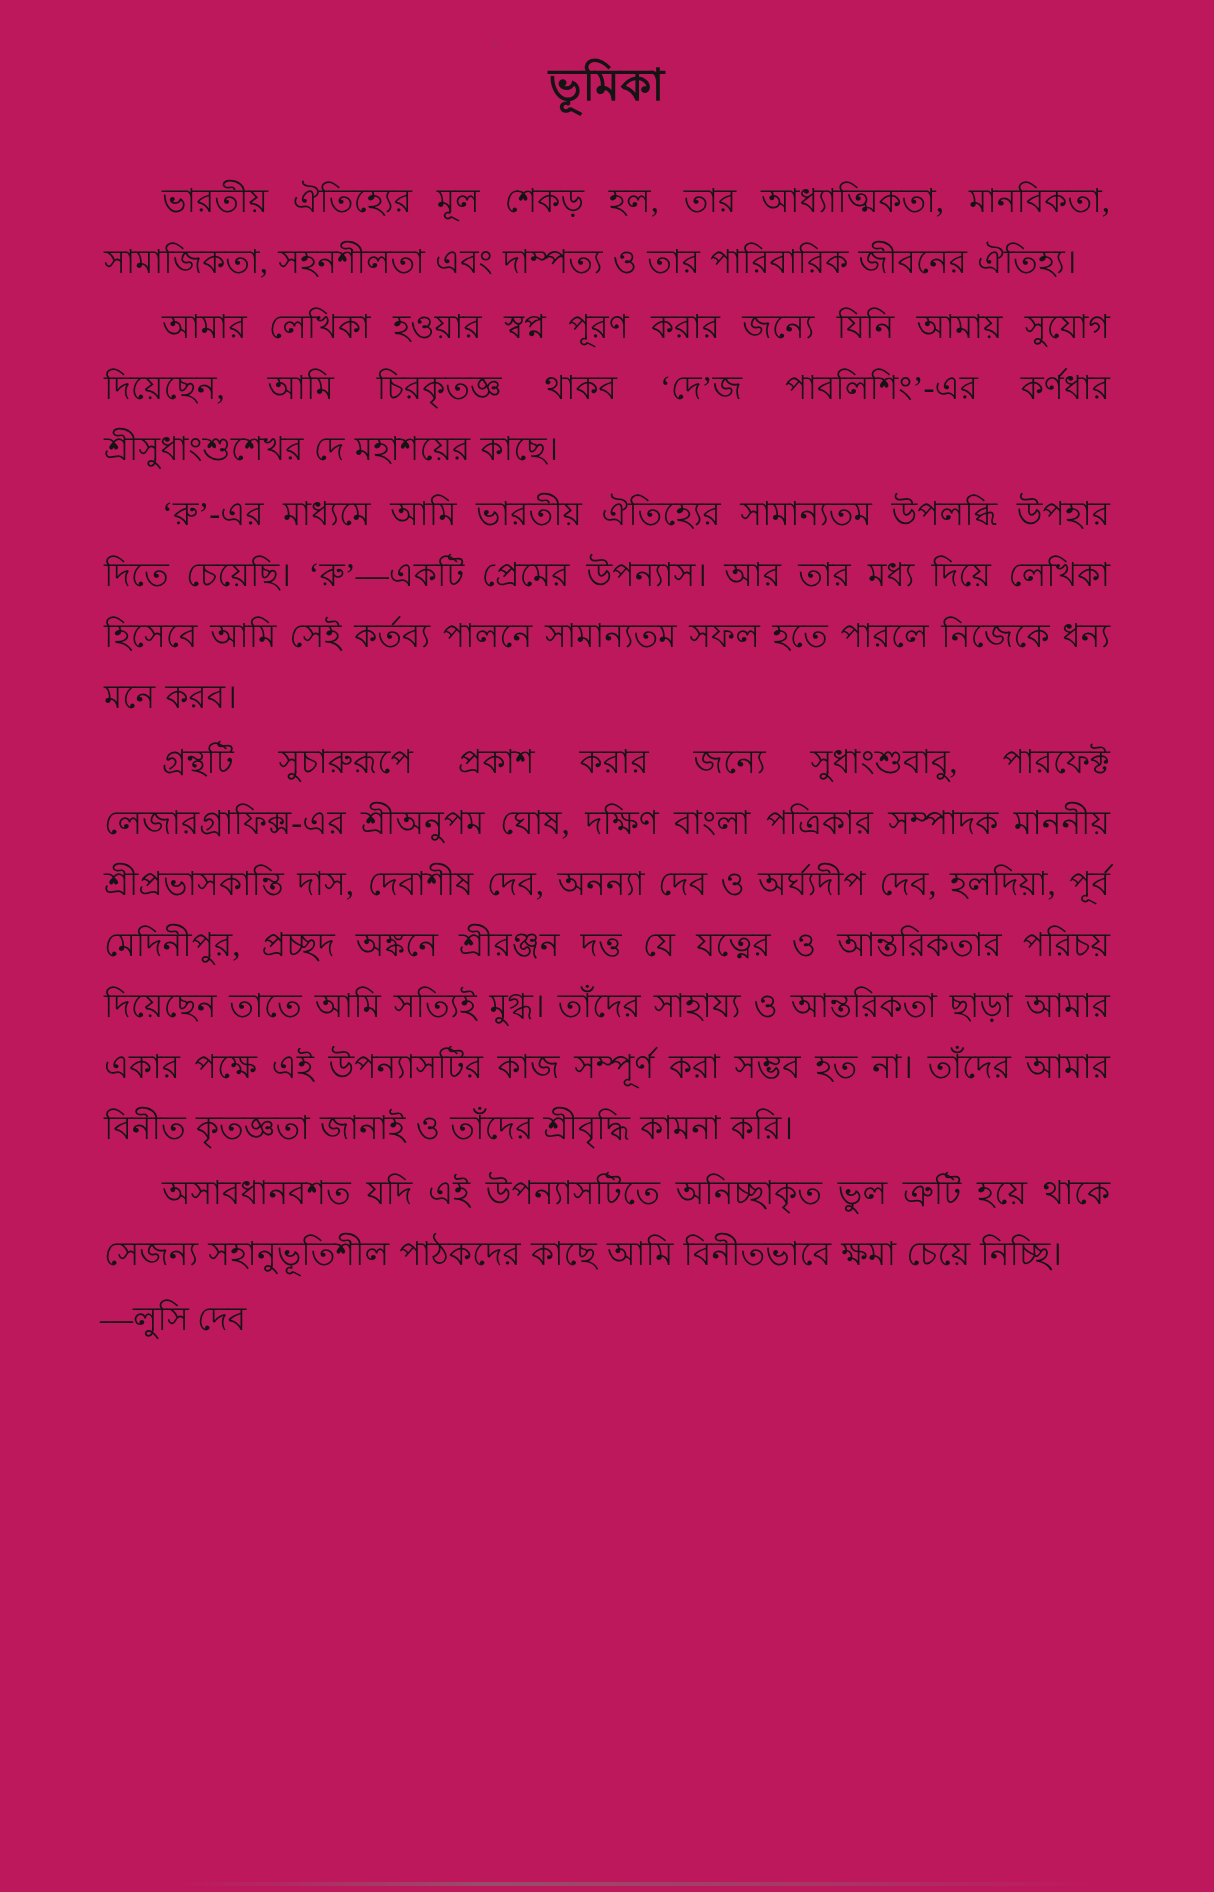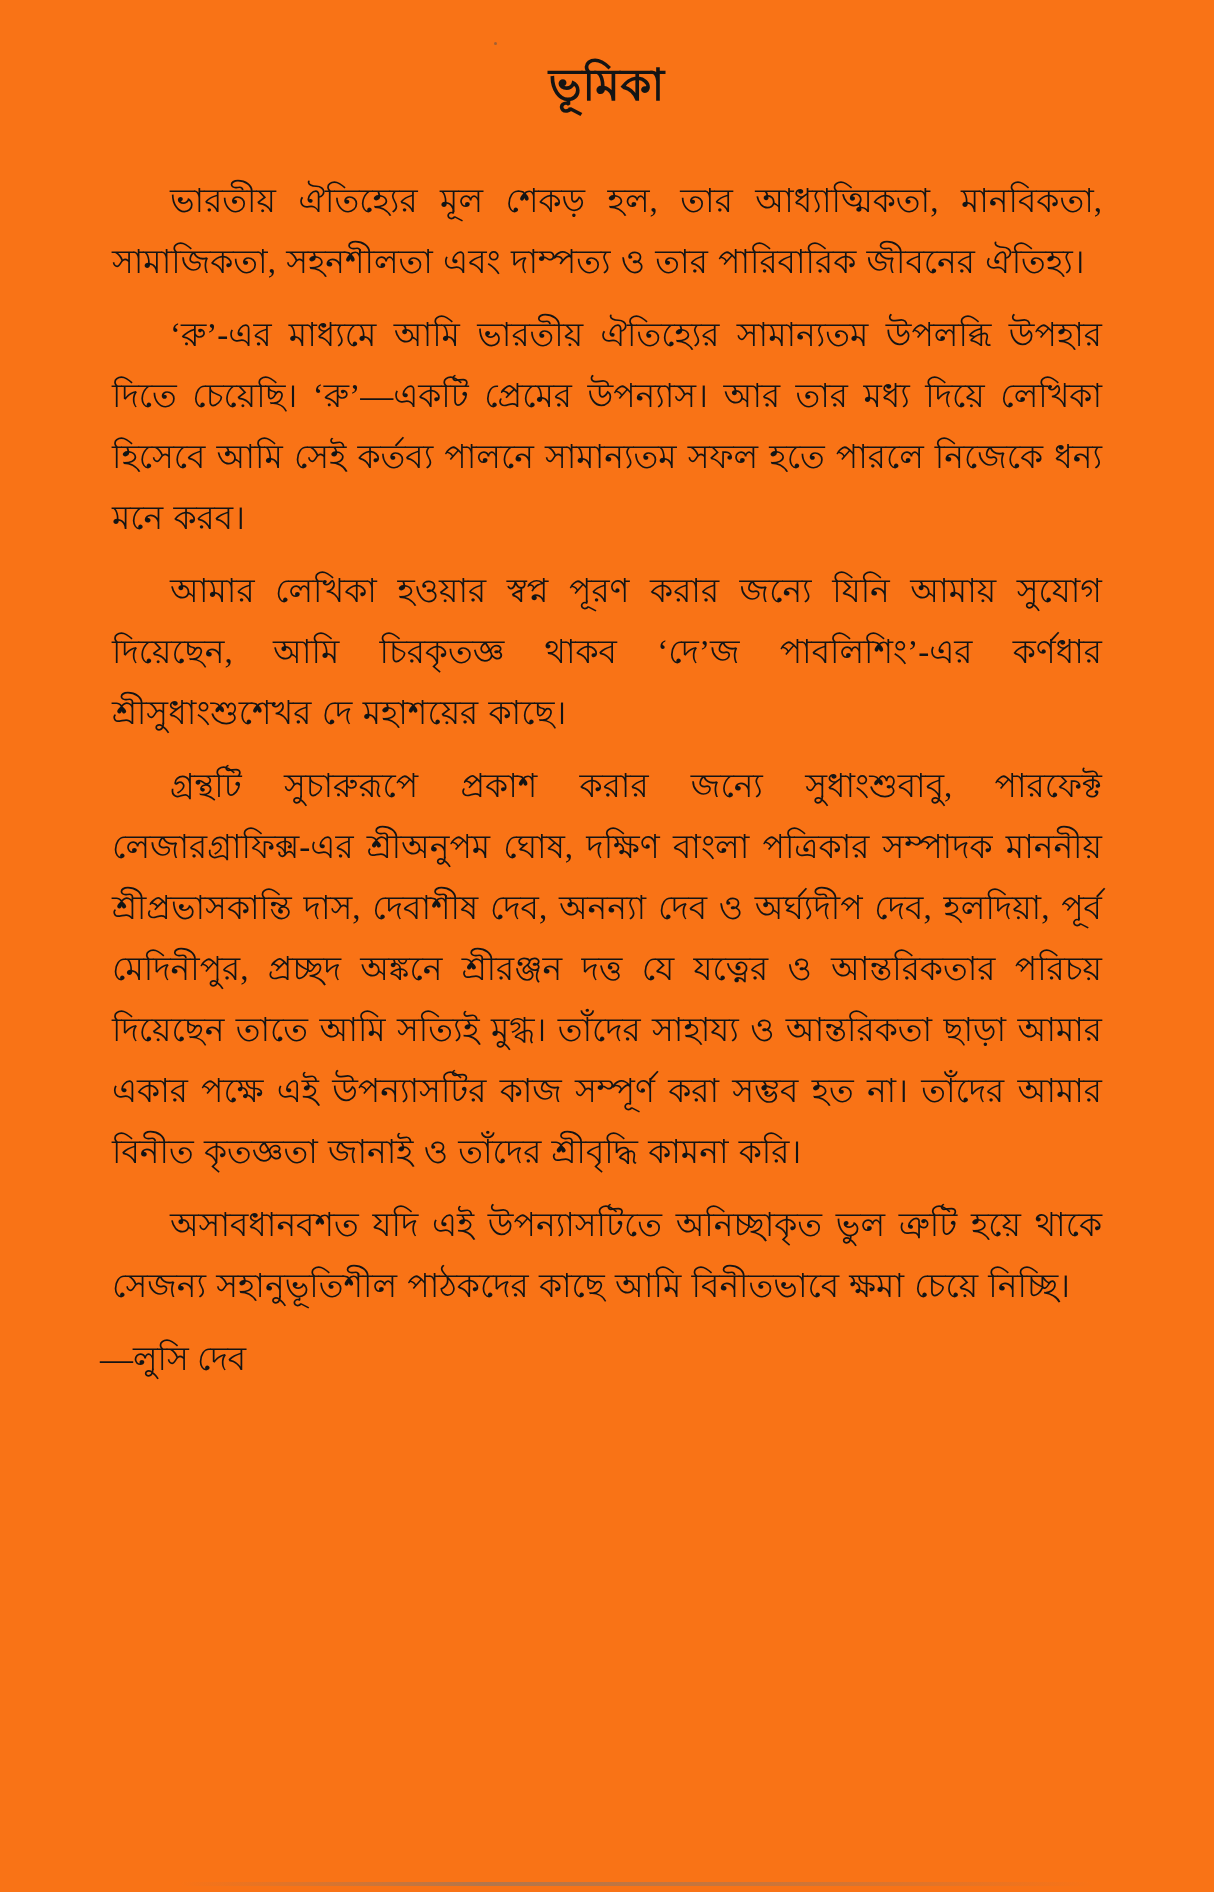--- a/index.html
+++ b/index.html
@@ -5,36 +5,36 @@
   html, body {
     margin: 0;
     padding: 0;
     background: #e9e9e9;
   }
   .page {
     position: relative;
     width: 1214px;
     height: 1892px;
     margin: 0 auto;
-    background: #f97316;
+    background: #be185d;
     color: #141414;
     font-family: "Liberation Serif", "DejaVu Serif", serif;
     box-sizing: border-box;
     padding: 52px 100px 0 100px;
     overflow: hidden;
   }
   .page-title {
     text-align: center;
     font-size: 44px;
     font-weight: 700;
     margin: 0 0 46px 0;
     letter-spacing: 1px;
   }
   .body-text p {
-    margin: 12px;
+    margin: 4px;
     text-indent: 58px;
     text-align: justify;
     font-size: 33px;
     line-height: 61px;
     word-spacing: 2px;
     font-family: Liberation Serif, serif;
   }
   .signature {
     text-align: left;
     font-size: 33px;
@@ -64,22 +64,22 @@
 </head>
 <body>
 
 <div class="page">
   <div class="speckle"></div>
 
   <h1 class="page-title">ভূমিকা</h1>
 
   <div class="body-text">
     <p>ভারতীয় ঐতিহ্যের মূল শেকড় হল, তার আধ্যাত্মিকতা, মানবিকতা, সামাজিকতা, সহনশীলতা এবং দাম্পত্য ও তার পারিবারিক জীবনের ঐতিহ্য।</p>
+    <p>আমার লেখিকা হওয়ার স্বপ্ন পূরণ করার জন্যে যিনি আমায় সুযোগ দিয়েছেন, আমি চিরকৃতজ্ঞ থাকব ‘দে’জ পাবলিশিং’-এর কর্ণধার শ্রীসুধাংশুশেখর দে মহাশয়ের কাছে।</p>
     <p>‘রু’-এর মাধ্যমে আমি ভারতীয় ঐতিহ্যের সামান্যতম উপলব্ধি উপহার দিতে চেয়েছি। ‘রু’—একটি প্রেমের উপন্যাস। আর তার মধ্য দিয়ে লেখিকা হিসেবে আমি সেই কর্তব্য পালনে সামান্যতম সফল হতে পারলে নিজেকে ধন্য মনে করব।</p>
-    <p>আমার লেখিকা হওয়ার স্বপ্ন পূরণ করার জন্যে যিনি আমায় সুযোগ দিয়েছেন, আমি চিরকৃতজ্ঞ থাকব ‘দে’জ পাবলিশিং’-এর কর্ণধার শ্রীসুধাংশুশেখর দে মহাশয়ের কাছে।</p>
     <p>গ্রন্থটি সুচারুরূপে প্রকাশ করার জন্যে সুধাংশুবাবু, পারফেক্ট লেজারগ্রাফিক্স-এর শ্রীঅনুপম ঘোষ, দক্ষিণ বাংলা পত্রিকার সম্পাদক মাননীয় শ্রীপ্রভাসকান্তি দাস, দেবাশীষ দেব, অনন্যা দেব ও অর্ঘ্যদীপ দেব, হলদিয়া, পূর্ব মেদিনীপুর, প্রচ্ছদ অঙ্কনে শ্রীরঞ্জন দত্ত যে যত্নের ও আন্তরিকতার পরিচয় দিয়েছেন তাতে আমি সত্যিই মুগ্ধ। তাঁদের সাহায্য ও আন্তরিকতা ছাড়া আমার একার পক্ষে এই উপন্যাসটির কাজ সম্পূর্ণ করা সম্ভব হত না। তাঁদের আমার বিনীত কৃতজ্ঞতা জানাই ও তাঁদের শ্রীবৃদ্ধি কামনা করি।</p>
     <p>অসাবধানবশত যদি এই উপন্যাসটিতে অনিচ্ছাকৃত ভুল ত্রুটি হয়ে থাকে সেজন্য সহানুভূতিশীল পাঠকদের কাছে আমি বিনীতভাবে ক্ষমা চেয়ে নিচ্ছি।</p>
   </div>
 
   <div class="signature">—লুসি দেব</div>
 
   <div class="scan-edge-artifact"></div>
 </div>
 
 </body></html>

